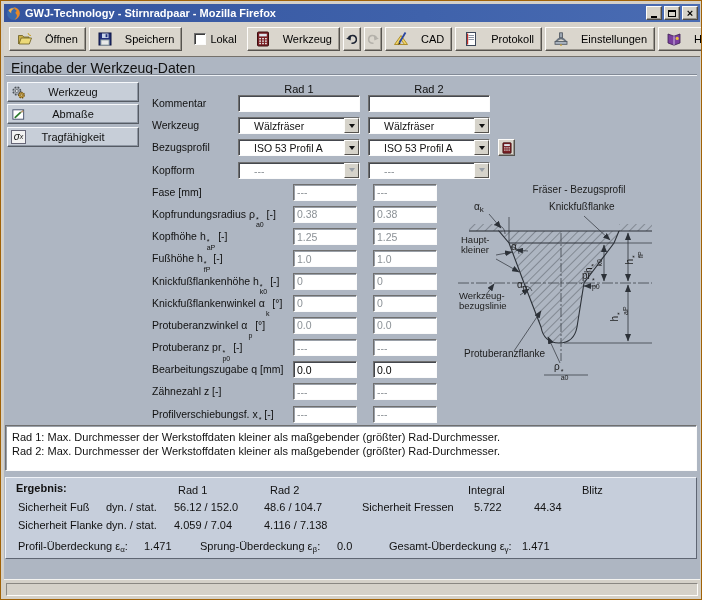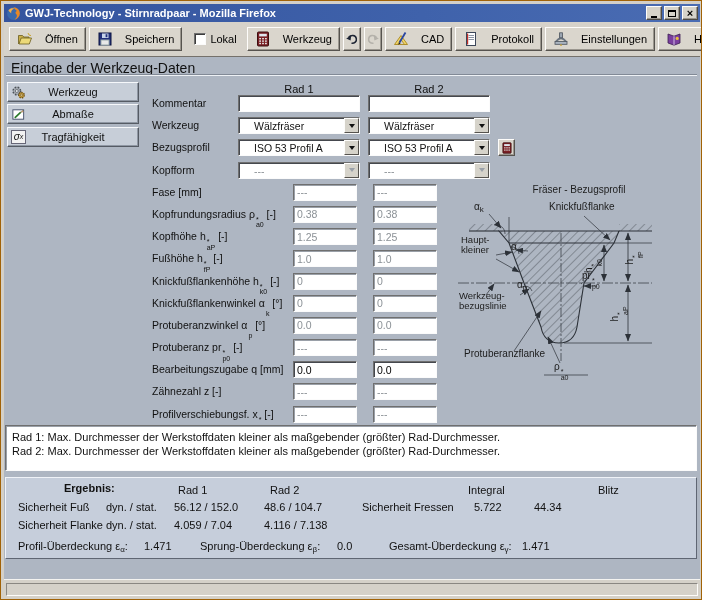--- a/index.html
+++ b/index.html
@@ -56,21 +56,21 @@
   .diagram{position:absolute;left:452px;top:126px;width:246px;height:208px;font-size:10px;color:#1c1c1c;}
   .diagram svg{position:absolute;left:0;top:0;}
   .dlab{position:absolute;white-space:nowrap;line-height:10px;}
   .dtitle{left:0;top:2px;width:100%;text-align:center;}
   .dim{transform:rotate(-90deg);transform-origin:center;width:30px;text-align:center;}
   
   .messages{position:absolute;left:1px;top:368px;width:692px;height:46px;background:#fff;border:1px solid;border-color:#6f6f6f #fbfbfb #fbfbfb #6f6f6f;box-shadow:inset 1px 1px 0 #9aa0a8;padding:4px 6px;font-size:11px;line-height:14px;color:#111;}
   
   .results{position:absolute;left:1px;top:420px;width:692px;height:82px;background:#c6cedb;border:1px solid;border-color:#f0f3f8 #5f6673 #5f6673 #f0f3f8;font-size:11px;}
   .r{position:absolute;white-space:nowrap;}
-  .rb{font-weight:bold;margin-left:48px;}
+  .rb{font-weight:bold;}
   .sub2{font-size:8px;vertical-align:-2px;}
   
   .statusbar{position:absolute;left:3px;top:578px;width:696px;height:19px;background:#d5d1c9;border-top:1px solid #f4f3f0;}
   .statusfield{position:absolute;left:2px;top:3px;right:2px;bottom:2px;border:1px solid;border-color:#8a8782 #fdfcfa #fdfcfa #8a8782;}
 </style>
 </head>
 <body>
 
 <div class="window">
 
@@ -461,21 +461,21 @@
     <div class="messages">
       <div>Rad 1: Max. Durchmesser der Werkstoffdaten kleiner als maßgebender (größter) Rad-Durchmesser.</div>
       <div>Rad 2: Max. Durchmesser der Werkstoffdaten kleiner als maßgebender (größter) Rad-Durchmesser.</div>
     </div>
 
     <div class="results">
       <span class="r rb" style="left:10px;top:4px;">Ergebnis:</span>
       <span class="r" style="left:172px;top:6px;">Rad 1</span>
       <span class="r" style="left:264px;top:6px;">Rad 2</span>
       <span class="r" style="left:462px;top:6px;">Integral</span>
-      <span class="r" style="left:556px;top:6px;padding-left:36px;">Blitz</span>
+      <span class="r" style="left:540px;top:6px;padding-left:36px;">Blitz</span>
 
       <span class="r" style="left:12px;top:23px;">Sicherheit Fuß</span>
       <span class="r" style="left:100px;top:23px;">dyn. / stat.</span>
       <span class="r" style="left:168px;top:23px;">56.12 / 152.0</span>
       <span class="r" style="left:258px;top:23px;">48.6  / 104.7</span>
       <span class="r" style="left:356px;top:23px;">Sicherheit Fressen</span>
       <span class="r" style="left:468px;top:23px;">5.722</span>
       <span class="r" style="left:528px;top:23px;">44.34</span>
 
       <span class="r" style="left:12px;top:41px;">Sicherheit Flanke</span>

